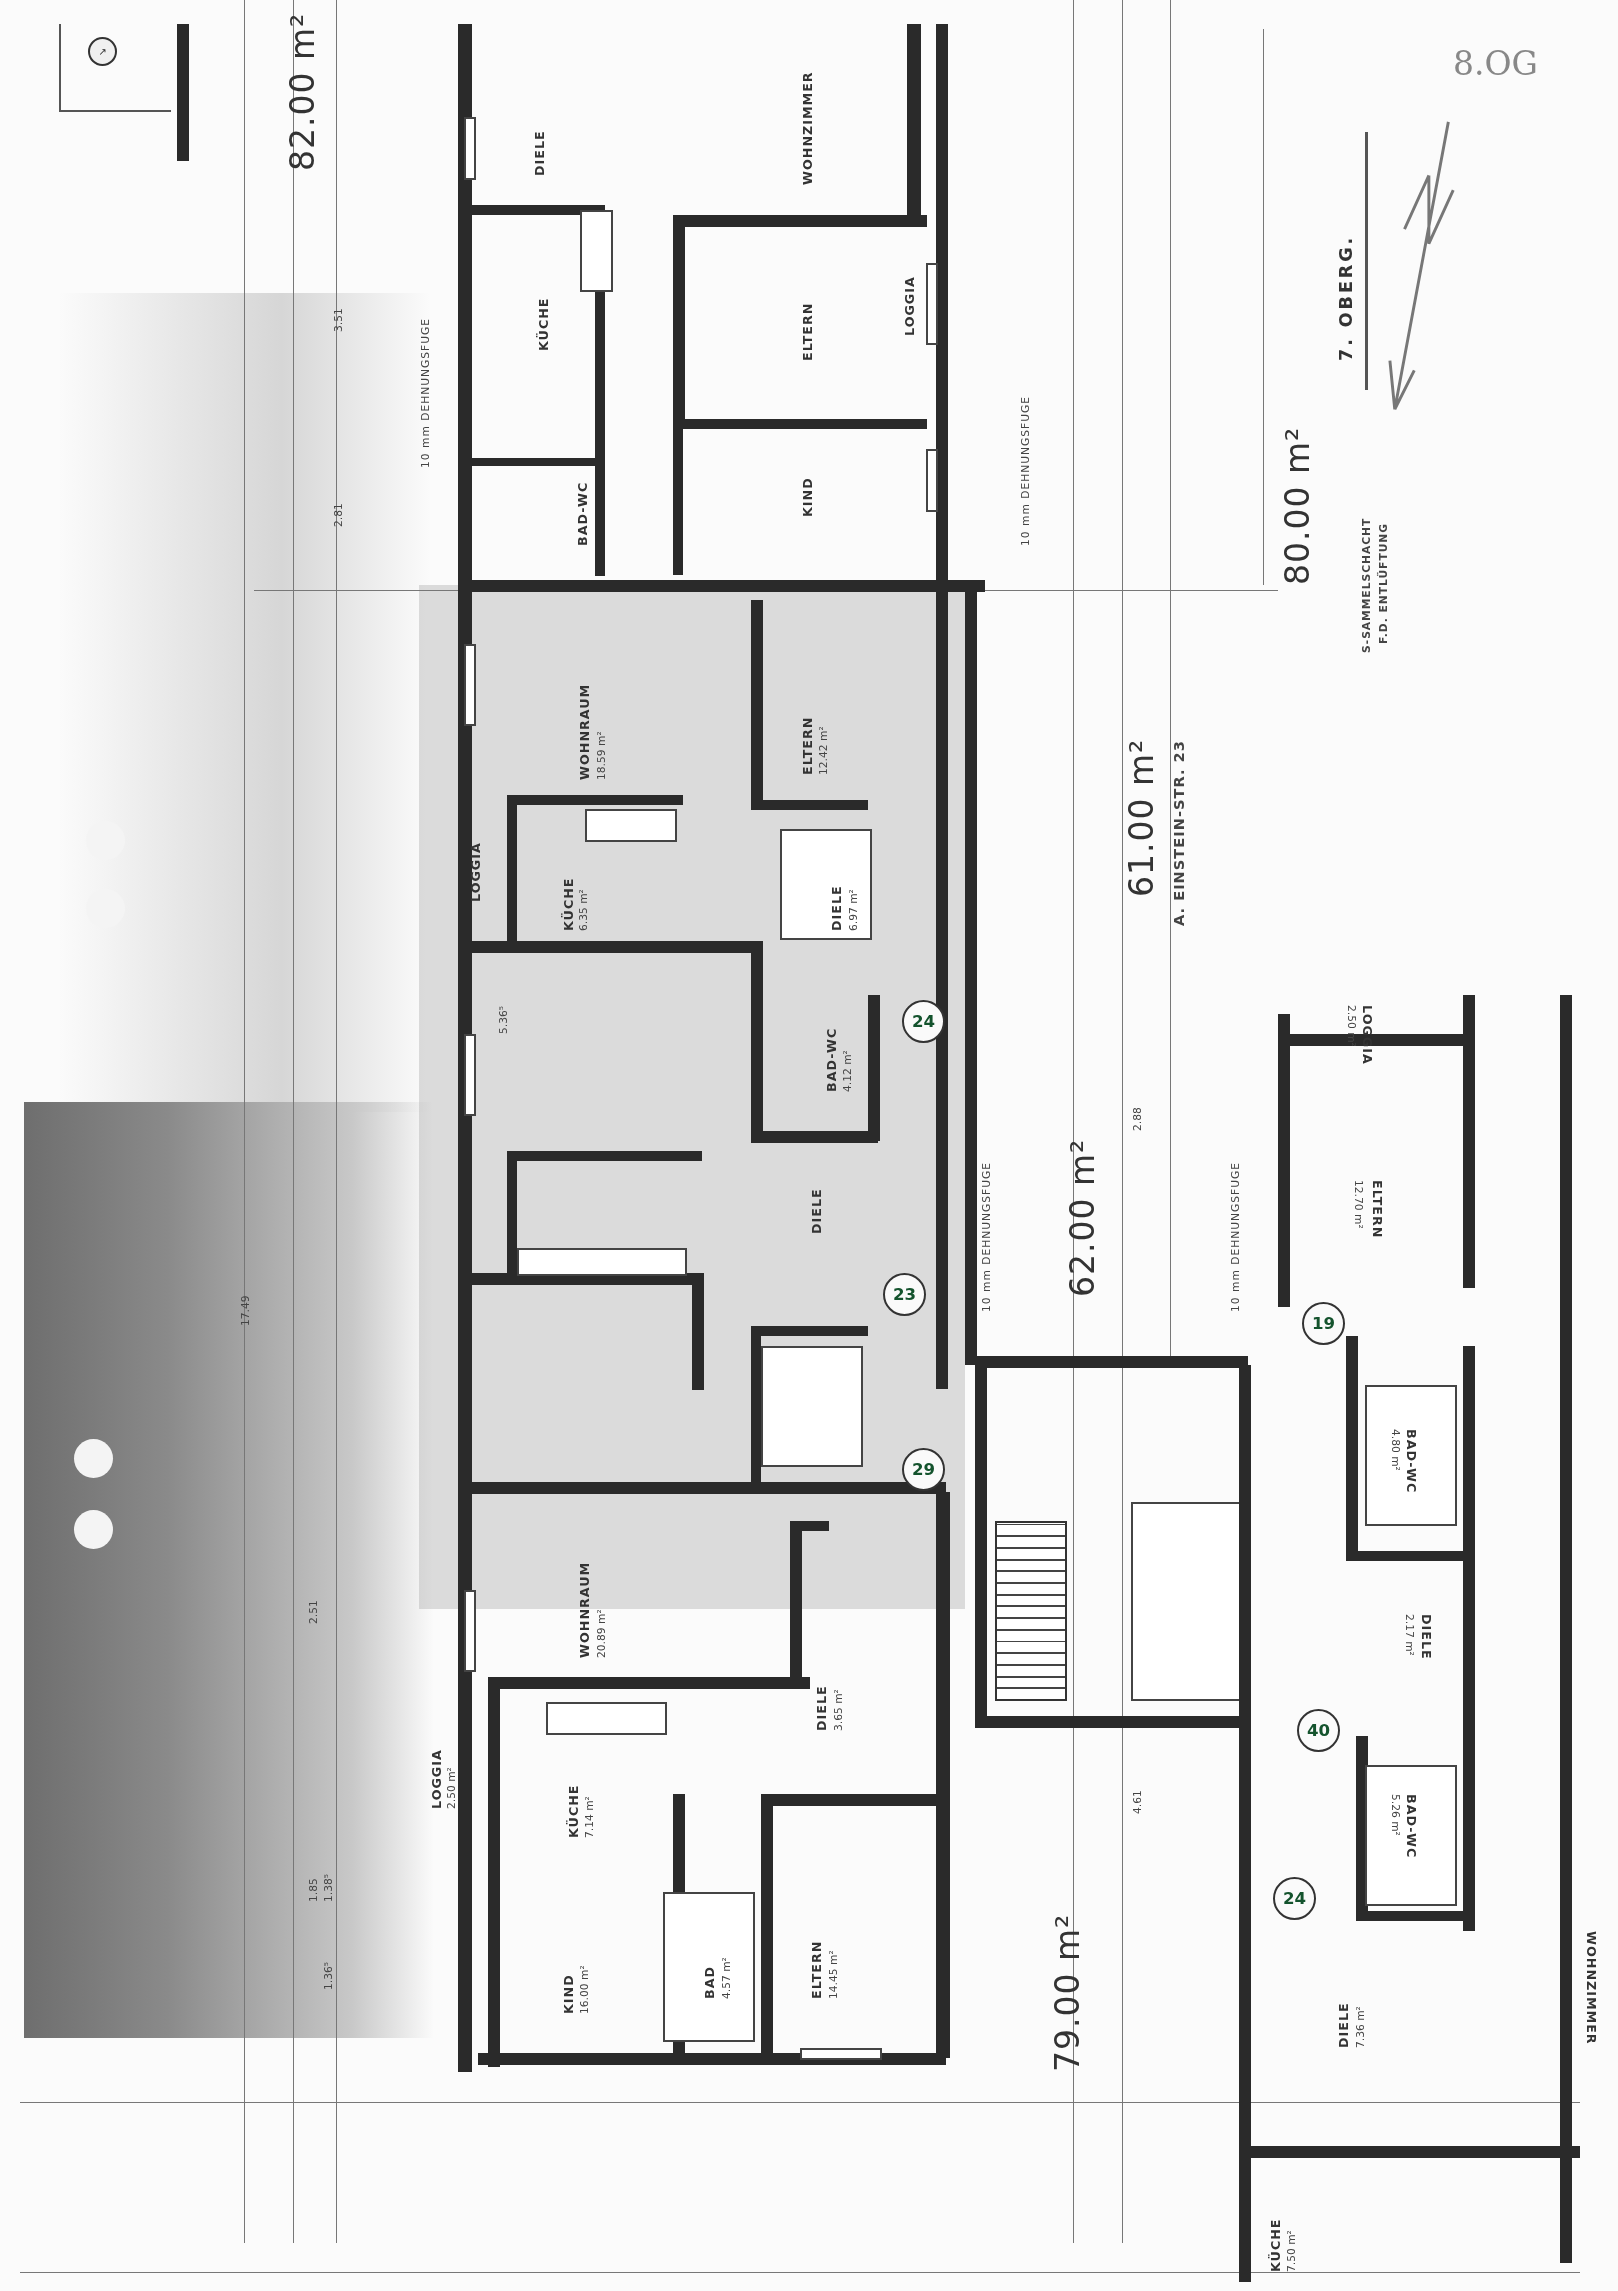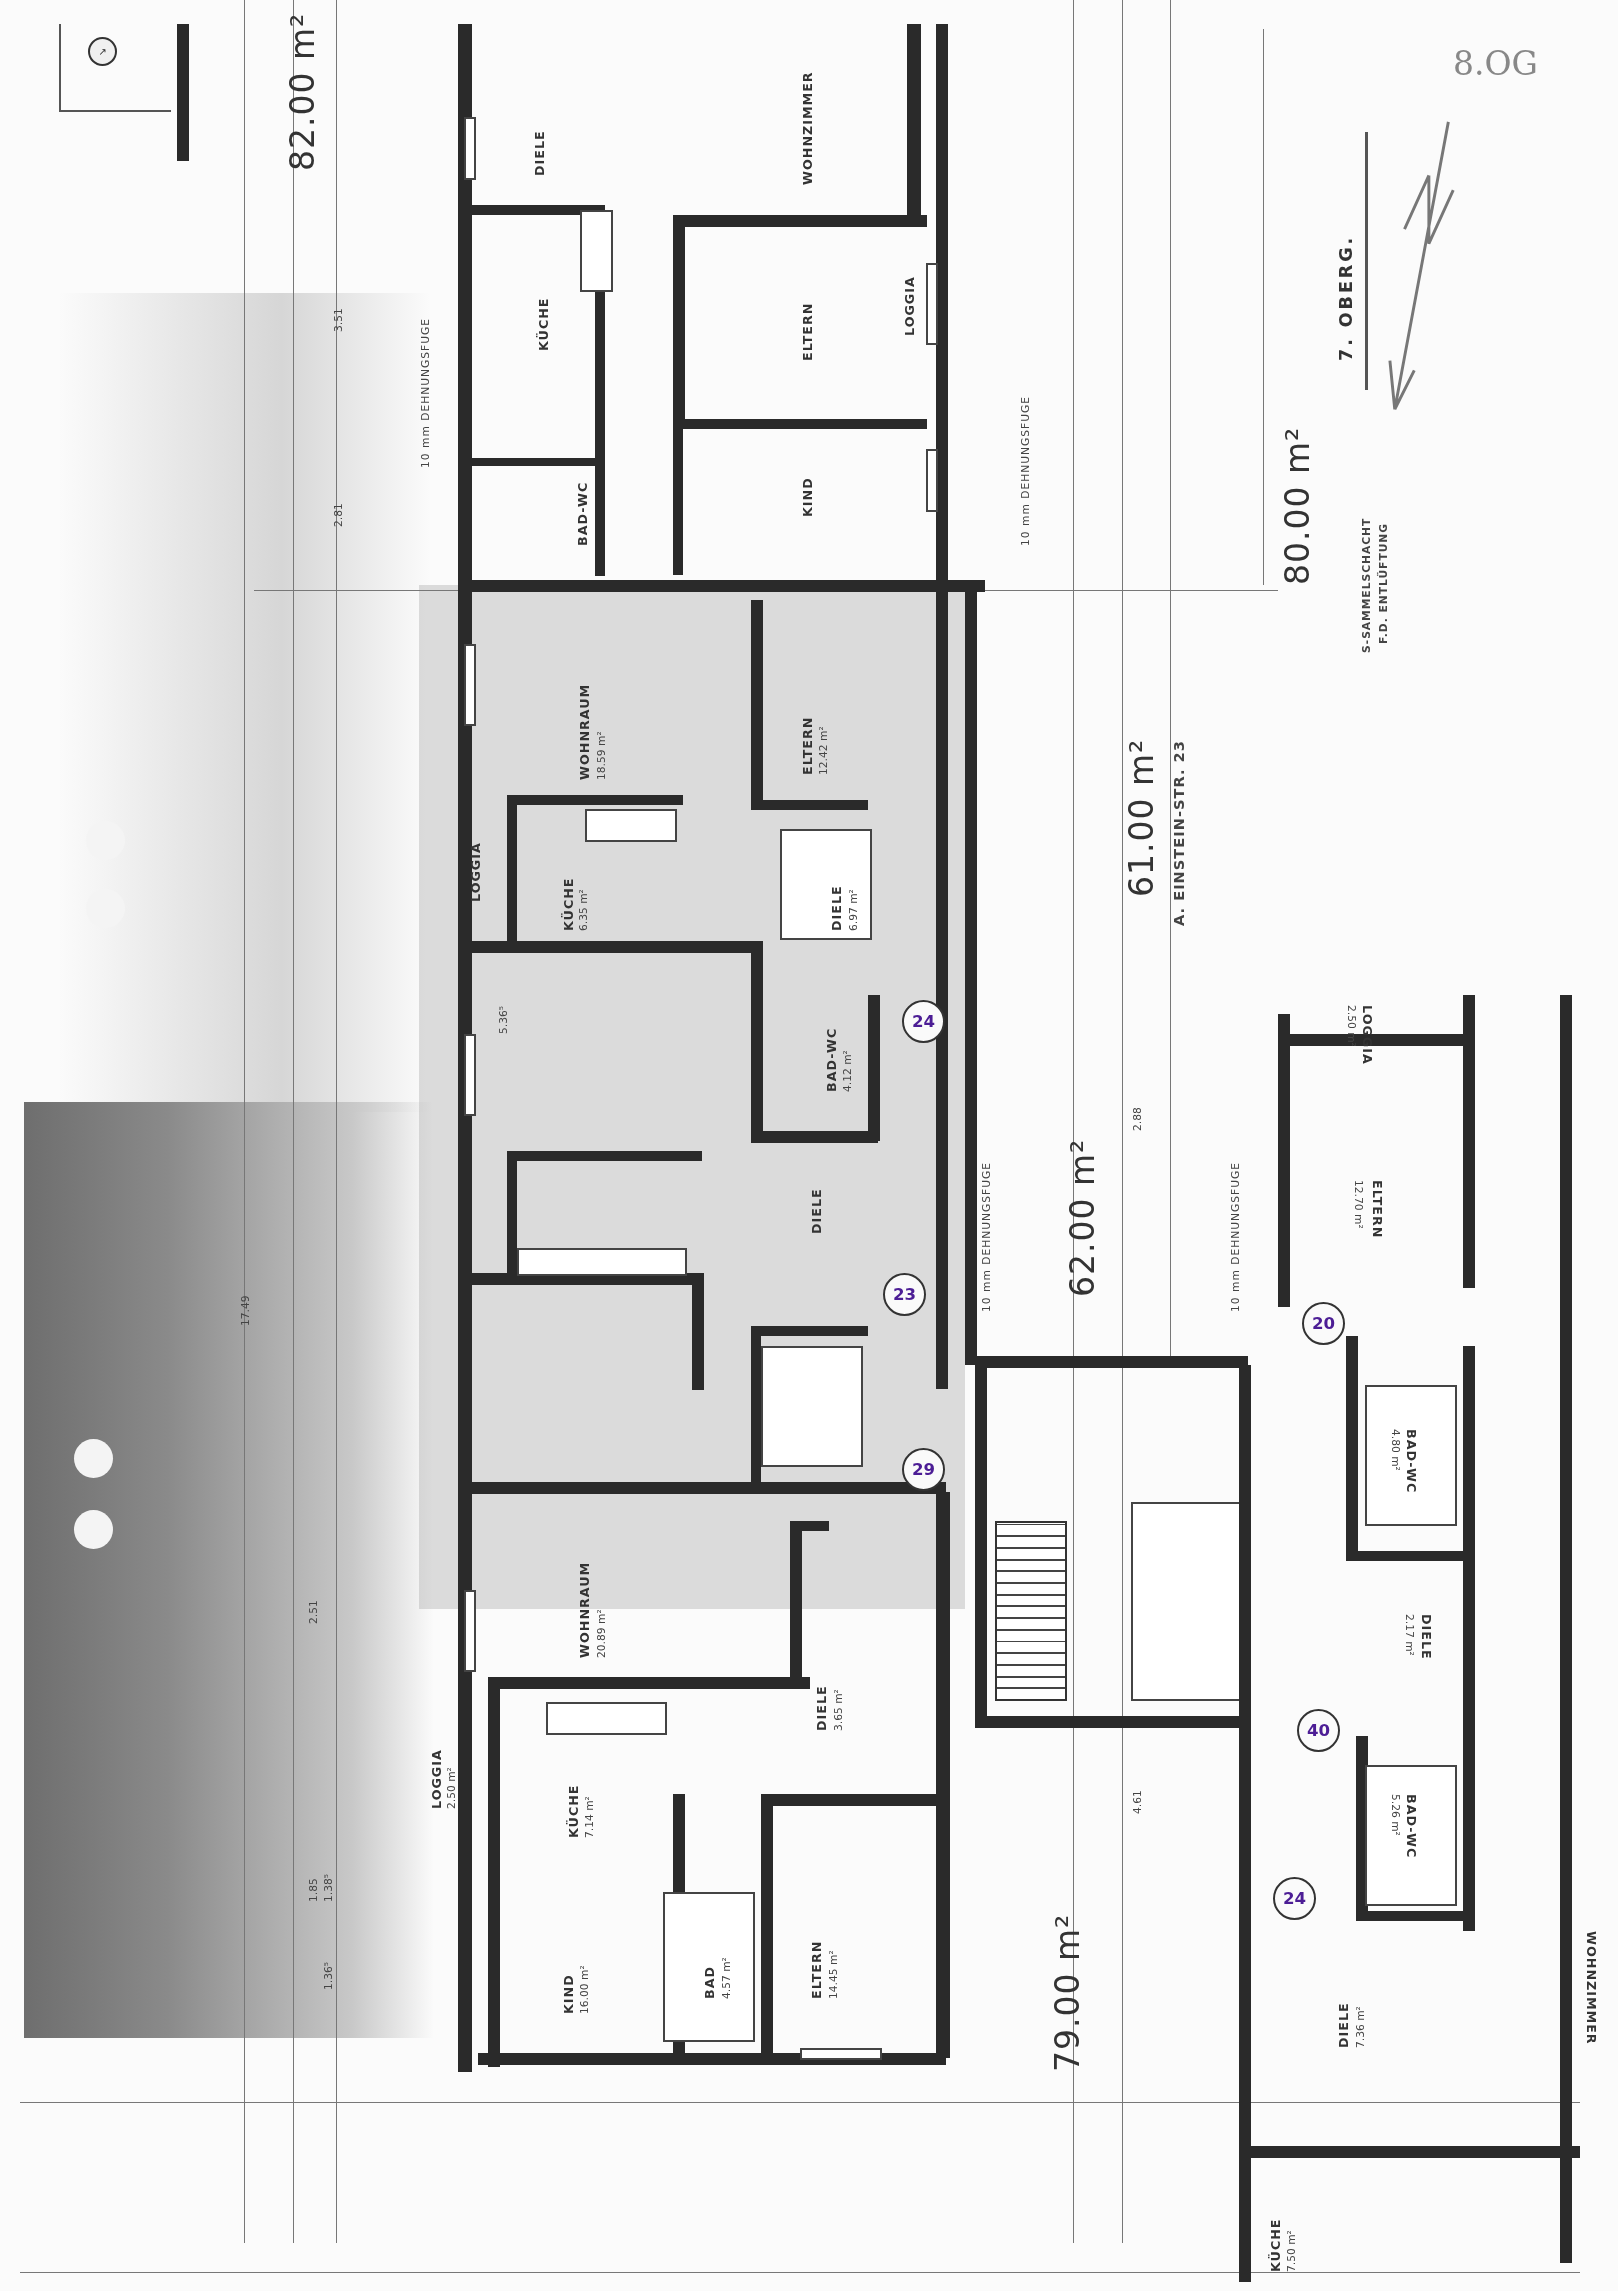--- a/index.html
+++ b/index.html
@@ -29,21 +29,21 @@
   .dim { position: absolute; background: #777; }
   .rot { position: absolute; transform-origin: left top; transform: rotate(-90deg); white-space: nowrap; }
   .rot180 { position: absolute; transform-origin: left top; transform: rotate(90deg); white-space: nowrap; }
   .area { font-size: 33px; color: #333; letter-spacing: 1px; }
   .room-label { font-size: 12.7px; font-weight: bold; color: #333; letter-spacing: 1px; }
   .room-size { font-size: 10.7px; color: #444; }
   .circle-num {
     position: absolute; width: 39px; height: 39px; border-radius: 50%;
     border: 2.9px solid #333; background: #fafafa;
     display: flex; align-items: center; justify-content: center;
-    font-size: 16.6px; font-weight: bold; color: #4c1d95;
+    font-size: 16.6px; font-weight: bold; color: #14532d;
   }
   .small-circle {
     position: absolute; width: 25px; height: 25px; border-radius: 50%;
     border: 2px solid #333; font-size: 9.8px;
     display: flex; align-items: center; justify-content: center; background: #f0f0f0;
   }
   .title-block { font-size: 17.6px; font-weight: bold; letter-spacing: 2.9px; color: #333; }
   .handwriting { position: absolute; font-family: "DejaVu Serif", serif; color: #888; font-size: 33px; }
   .note { font-size: 10.7px; font-weight: bold; color: #444; letter-spacing: 1px; }
   .stairs { position: absolute; border: 2px solid #333; background:
@@ -228,21 +228,21 @@
   <div class="rot180 room-size" style="left:1402px;top:1794px;">5.26 m²</div>
   <div class="rot room-label" style="left:1336px;top:2048px;">DIELE</div>
   <div class="rot room-size" style="left:1354px;top:2048px;">7.36 m²</div>
   <div class="rot room-label" style="left:1268px;top:2272px;">KÜCHE</div>
   <div class="rot room-size" style="left:1285px;top:2272px;">7.50 m²</div>
   <div class="rot180 room-label" style="left:1599px;top:1931px;">WOHNZIMMER</div>
 
   <div class="circle-num" style="left:902px;top:1000px;">24</div>
   <div class="circle-num" style="left:883px;top:1273px;">23</div>
   <div class="circle-num" style="left:902px;top:1448px;">29</div>
-  <div class="circle-num" style="left:1302px;top:1302px;">20</div>
+  <div class="circle-num" style="left:1302px;top:1302px;">19</div>
   <div class="circle-num" style="left:1297px;top:1709px;">40</div>
   <div class="circle-num" style="left:1273px;top:1877px;">24</div>
 
   <div class="rot room-size" style="left:322px;top:1990px;">1.36⁵</div>
   <div class="rot room-size" style="left:307px;top:1902px;">1.85</div>
   <div class="rot room-size" style="left:322px;top:1902px;">1.38⁵</div>
   <div class="rot room-size" style="left:307px;top:1624px;">2.51</div>
   <div class="rot room-size" style="left:332px;top:332px;">3.51</div>
   <div class="rot room-size" style="left:332px;top:527px;">2.81</div>
   <div class="rot room-size" style="left:497px;top:1034px;">5.36⁵</div>

